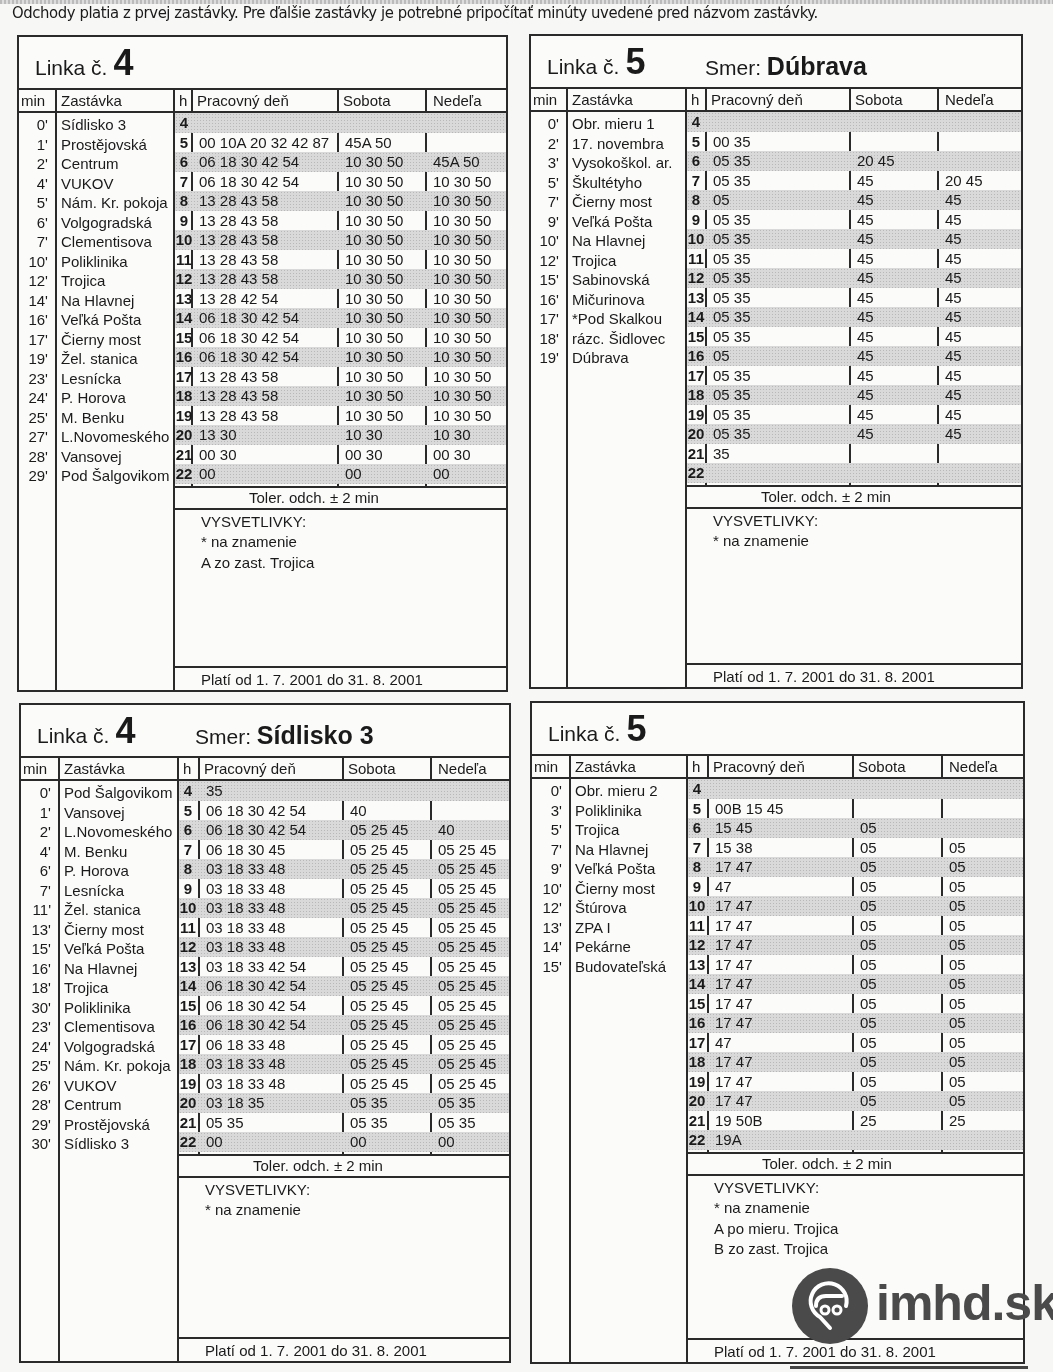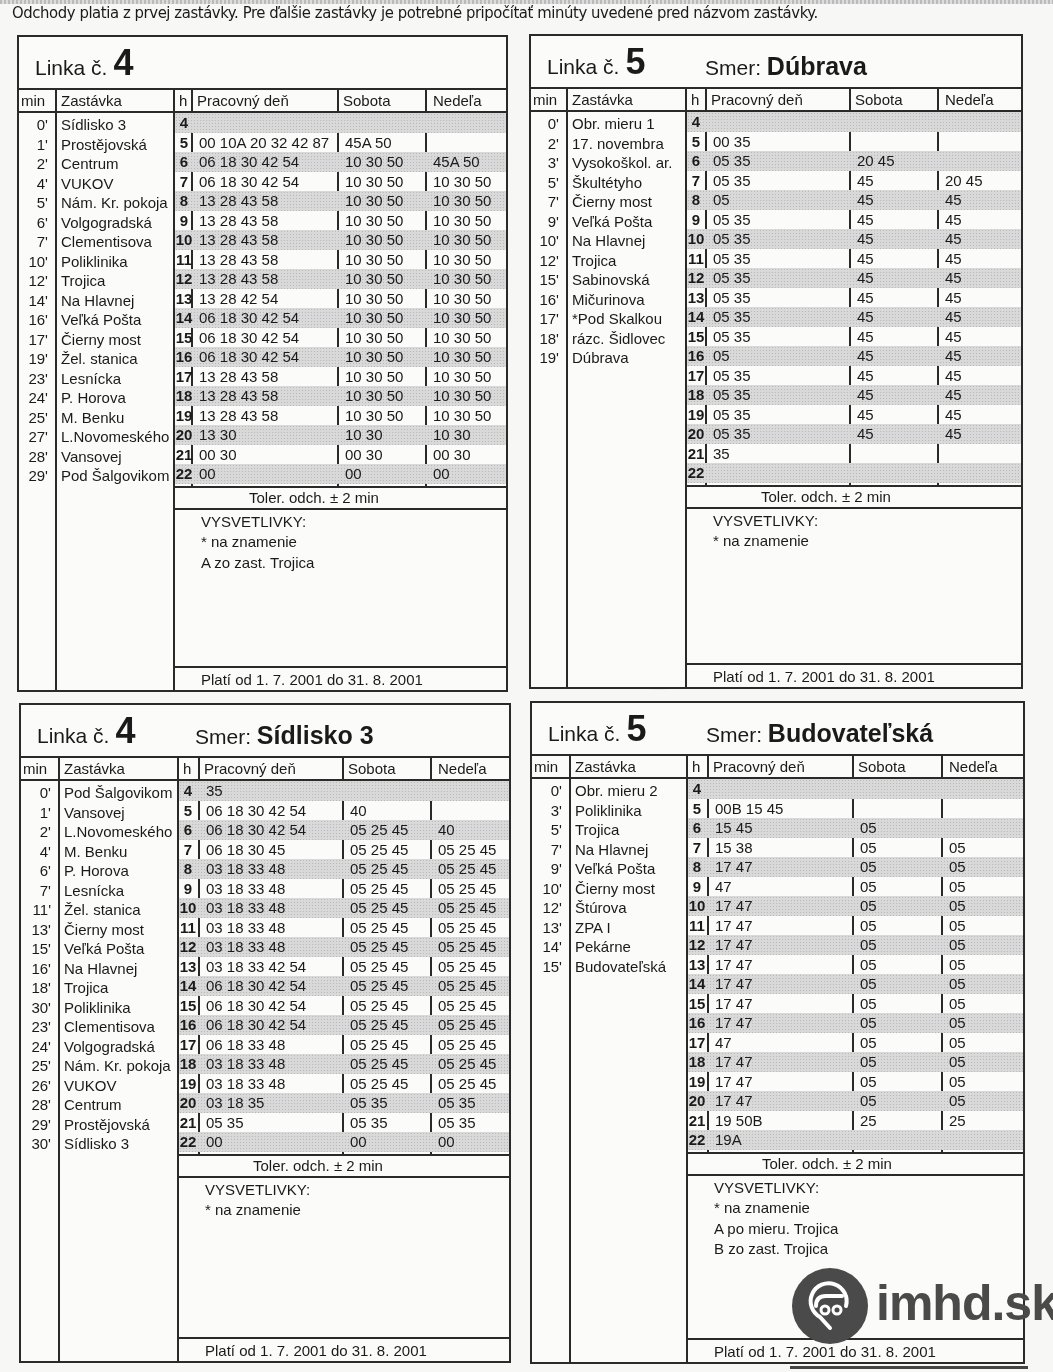--- a/index.html
+++ b/index.html
@@ -739,21 +739,20 @@
           <div>* na znamenie</div>
         </div>
         <div class="valid" style="left:156px">
           <span>Platí od 1. 7. 2001 do 31. 8. 2001</span>
         </div>
       </div>
     </div>
     <div class="panel p4">
       <div class="title">
         <span class="lk"><span>Linka č.</span><span class="num">5</span></span>
-        <span class="sm"><span>Smer:</span> <span class="dest">Budovateľská</span></span>
       </div>
       <div class="grid">
         <div class="vline" style="left:37px"></div>
         <div class="vline" style="left:154px"></div>
         <div class="vline" style="left:175px;top:0;height:395.5px;bottom:auto"></div>
         <div class="vline" style="left:320px;top:0;height:395.5px;bottom:auto"></div>
         <div class="vline" style="left:409px;top:0;height:395.5px;bottom:auto"></div>
         <div class="hdr">
           <span style="left:2px">min</span>
           <span style="left:43px">Zastávka</span>

